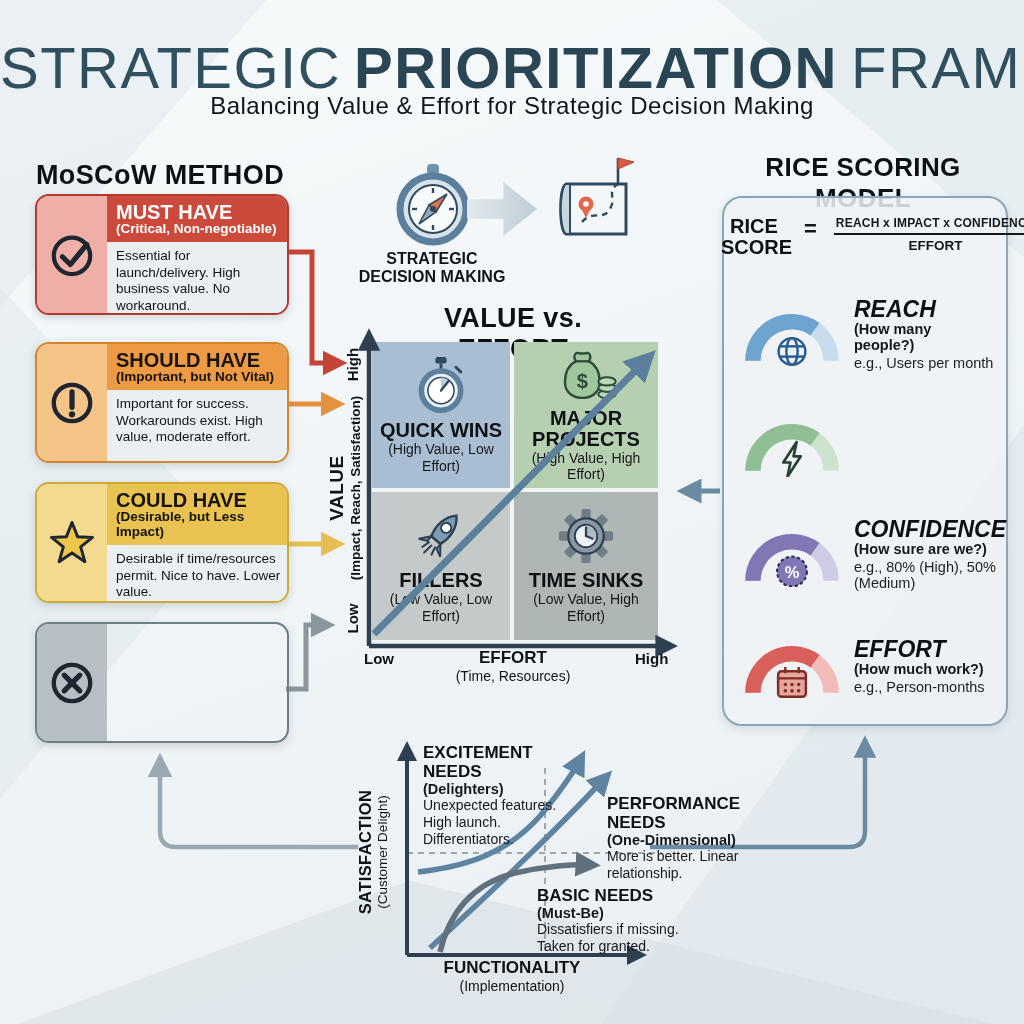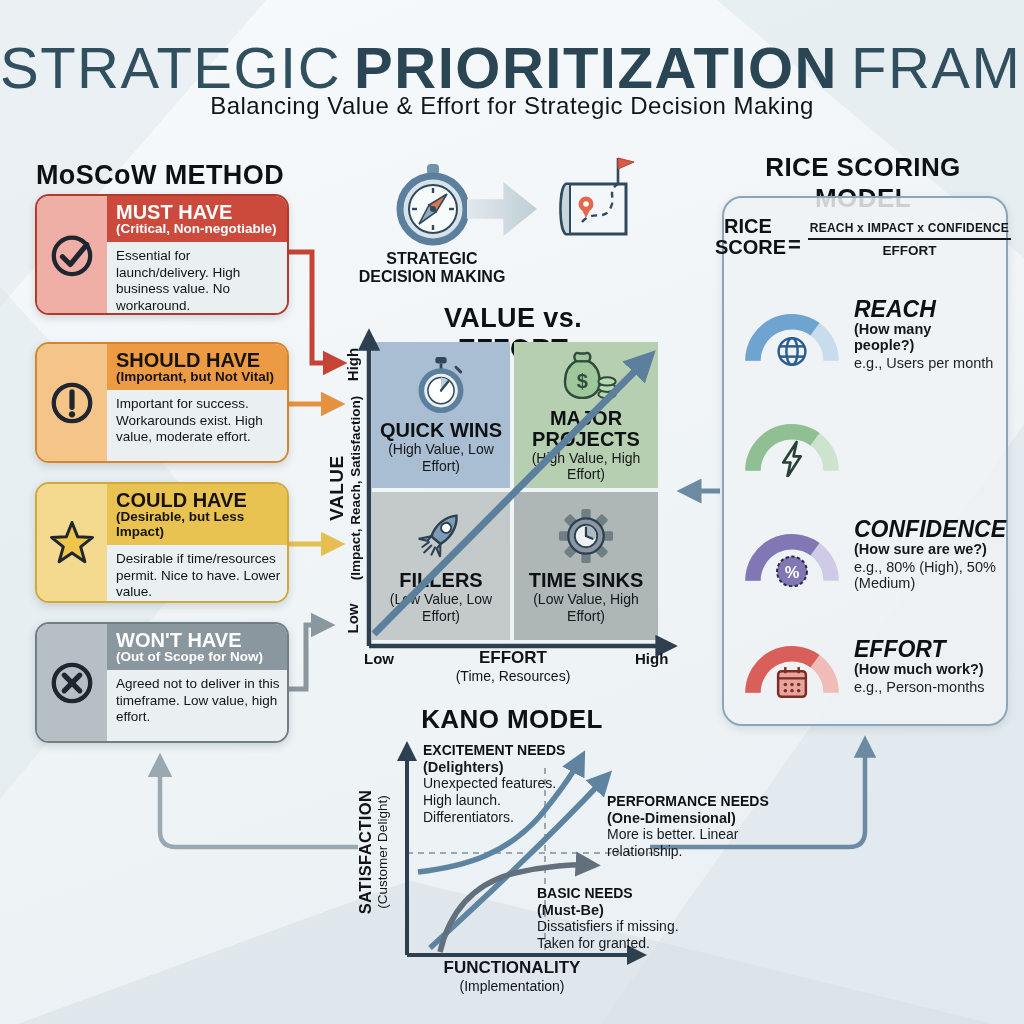--- a/index.html
+++ b/index.html
@@ -42,33 +42,33 @@
   
   .quad{position:absolute;display:flex;flex-direction:column;align-items:center;justify-content:center;text-align:center;}
   .quad .qt{font-weight:700;font-size:20px;line-height:1.05;color:#0e1114;margin-top:6px;max-width:132px;}
   .quad .qs{font-size:14px;line-height:1.15;color:#15181b;max-width:118px;}
   .axislabel{position:absolute;font-size:15px;color:#101418;}
   .axislabel.b{font-weight:700;font-size:17px;}
   .rot{transform:rotate(-90deg);transform-origin:center center;text-align:center;}
   
   .rpanel{position:absolute;left:722px;top:196px;width:282px;height:526px;border:2.5px solid #8ba6ba;border-radius:20px;
     background:rgba(238,242,245,.85);box-shadow:0 3px 10px rgba(40,60,75,.12);}
-  .formula{position:absolute;left:10px;top:18px;width:258px;display:flex;align-items:flex-end;justify-content:center;gap:7px;}
+  .formula{position:absolute;left:26px;top:18px;width:258px;display:flex;align-items:flex-start;justify-content:center;gap:17px;}
   .formula .lhs{width:66px;font-weight:700;font-size:20px;line-height:1.05;text-align:center;color:#0e1114;}
   .formula .eq{font-weight:700;font-size:22px;}
   .formula .frac{text-align:center;}
   .formula .num{font-weight:700;font-size:12px;letter-spacing:.2px;padding:0 2px 3px 2px;border-bottom:2.2px solid #14181c;white-space:nowrap;}
   .formula .den{font-weight:700;font-size:13.5px;padding-top:3px;}
   .ricerow{position:absolute;left:14px;width:256px;height:100px;display:flex;align-items:center;gap:8px;}
   .ricerow .gauge{flex:0 0 108px;}
   .ricerow .rt{font-weight:700;font-size:23px;line-height:1.05;color:#0e1114;font-style:italic;}
   .ricerow .rq{font-weight:700;font-size:14.5px;line-height:1.12;}
   .ricerow .re{font-size:14.5px;line-height:1.12;color:#1b2025;margin-top:2px;}
   
-  .kblock .kt{font-weight:700;font-size:14px;line-height:1.12;color:#0e1114;}
+  .kblock .kt{font-weight:700;font-size:17px;line-height:1.12;color:#0e1114;}
   .kblock .ks{font-weight:700;font-size:14.5px;line-height:1.12;}
   .kblock .kd{font-size:14px;line-height:1.2;color:#15191d;}
   .kblock{position:absolute;}
   svg{display:block;}
 </style>
 </head>
 <body>
 <div id="canvas">
 
 <div class="bgshape s5"></div>
@@ -164,27 +164,20 @@
   </div>
 </div>
 
 <div class="mcard theme-gray" style="top:622px;">
   <div class="ipanel">
     <svg width="52" height="52" viewBox="0 0 60 60">
           <circle cx="30" cy="30" r="21" fill="none" stroke="#1f2630" stroke-width="5"></circle>
           <line x1="21" y1="21" x2="39" y2="39" stroke="#1f2630" stroke-width="6" stroke-linecap="round"></line>
           <line x1="39" y1="21" x2="21" y2="39" stroke="#1f2630" stroke-width="6" stroke-linecap="round"></line>
         </svg>
-  </div>
-  <div class="rcol">
-    <div class="head">
-          <div class="t">WON'T HAVE</div>
-          <div class="st">(Out of Scope for Now)</div>
-        </div>
-    <div class="bodytxt">Agreed not to deliver in this timeframe. Low value, high effort.</div>
   </div>
 </div>
 
 <svg class="abs" style="left:394px;top:163px;" width="78" height="84" viewBox="0 0 78 84">
   <rect x="33" y="1" width="12" height="11" rx="4" fill="#6e93ab"></rect>
   <circle cx="39" cy="46" r="33" fill="#d7e3ea" stroke="#5b7f9d" stroke-width="7"></circle>
   <circle cx="39" cy="46" r="24" fill="#f8fbfc" stroke="#30495c" stroke-width="2"></circle>
   <line x1="39" y1="25" x2="39" y2="30" stroke="#30495c" stroke-width="2.4"></line>
   <line x1="39" y1="62" x2="39" y2="67" stroke="#30495c" stroke-width="2.4"></line>
   <line x1="18" y1="46" x2="23" y2="46" stroke="#30495c" stroke-width="2.4"></line>
@@ -368,21 +361,20 @@
           </g>
     </svg>
     <div>
       <div class="rt">EFFORT</div>
       <div class="rq">(How much work?)</div>
       <div class="re">e.g., Person-months</div>
     </div>
   </div>
 </div>
 
-<div class="sechead" style="left:392px;top:704px;width:240px;font-size:26px;">KANO MODEL</div>
 
 <svg class="abs" style="left:340px;top:730px;pointer-events:none;" width="345" height="260" viewBox="0 0 345 260">
   <defs>
     <marker id="mKax" viewBox="0 0 10 10" refX="6.5" refY="5" markerWidth="5" markerHeight="5" orient="auto-start-reverse">
           <path d="M0 0 L10 5 L0 10 Z" fill="#2e3f50"></path>
         </marker>
     <marker id="mKc1" viewBox="0 0 10 10" refX="6.5" refY="5" markerWidth="4.6" markerHeight="4.6" orient="auto-start-reverse">
           <path d="M0 0 L10 5 L0 10 Z" fill="#5f84a2"></path>
         </marker>
     <marker id="mKc2" viewBox="0 0 10 10" refX="6.5" refY="5" markerWidth="4.6" markerHeight="4.6" orient="auto-start-reverse">

